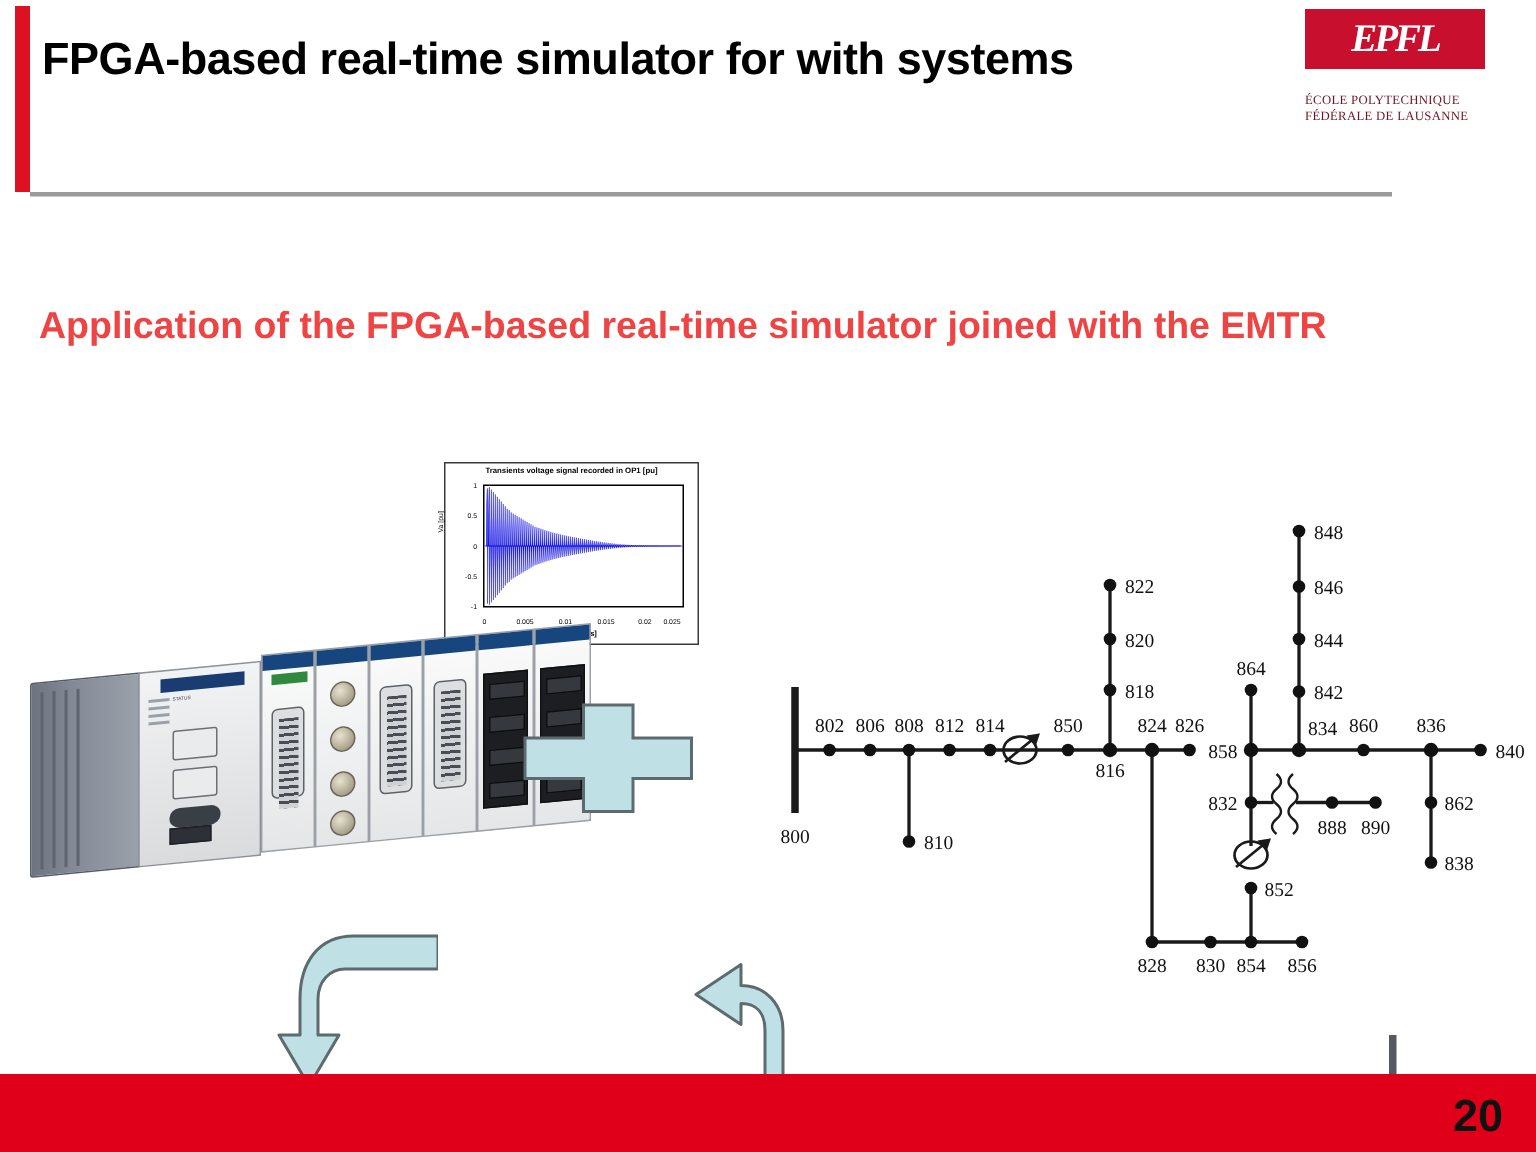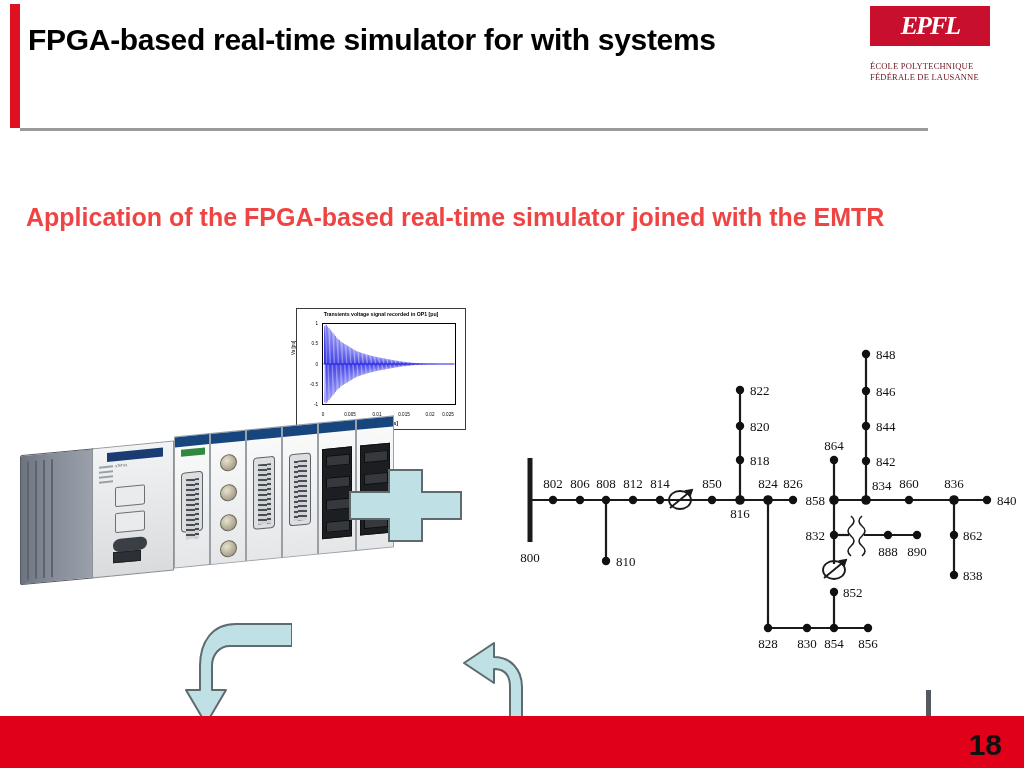--- a/index.html
+++ b/index.html
@@ -460,13 +460,13 @@
       <text x="454" y="158" text-anchor="middle">836</text>
       <text x="497" y="175">840</text>
       <text x="463" y="210">862</text>
       <text x="463" y="250">838</text>
     </g>
   </svg>
 </div>
 
 <div id="footer-tick"></div>
 <div id="footer-bar"></div>
-<div id="page-number">18</div>
+<div id="page-number">20</div>
 
 </body></html>

